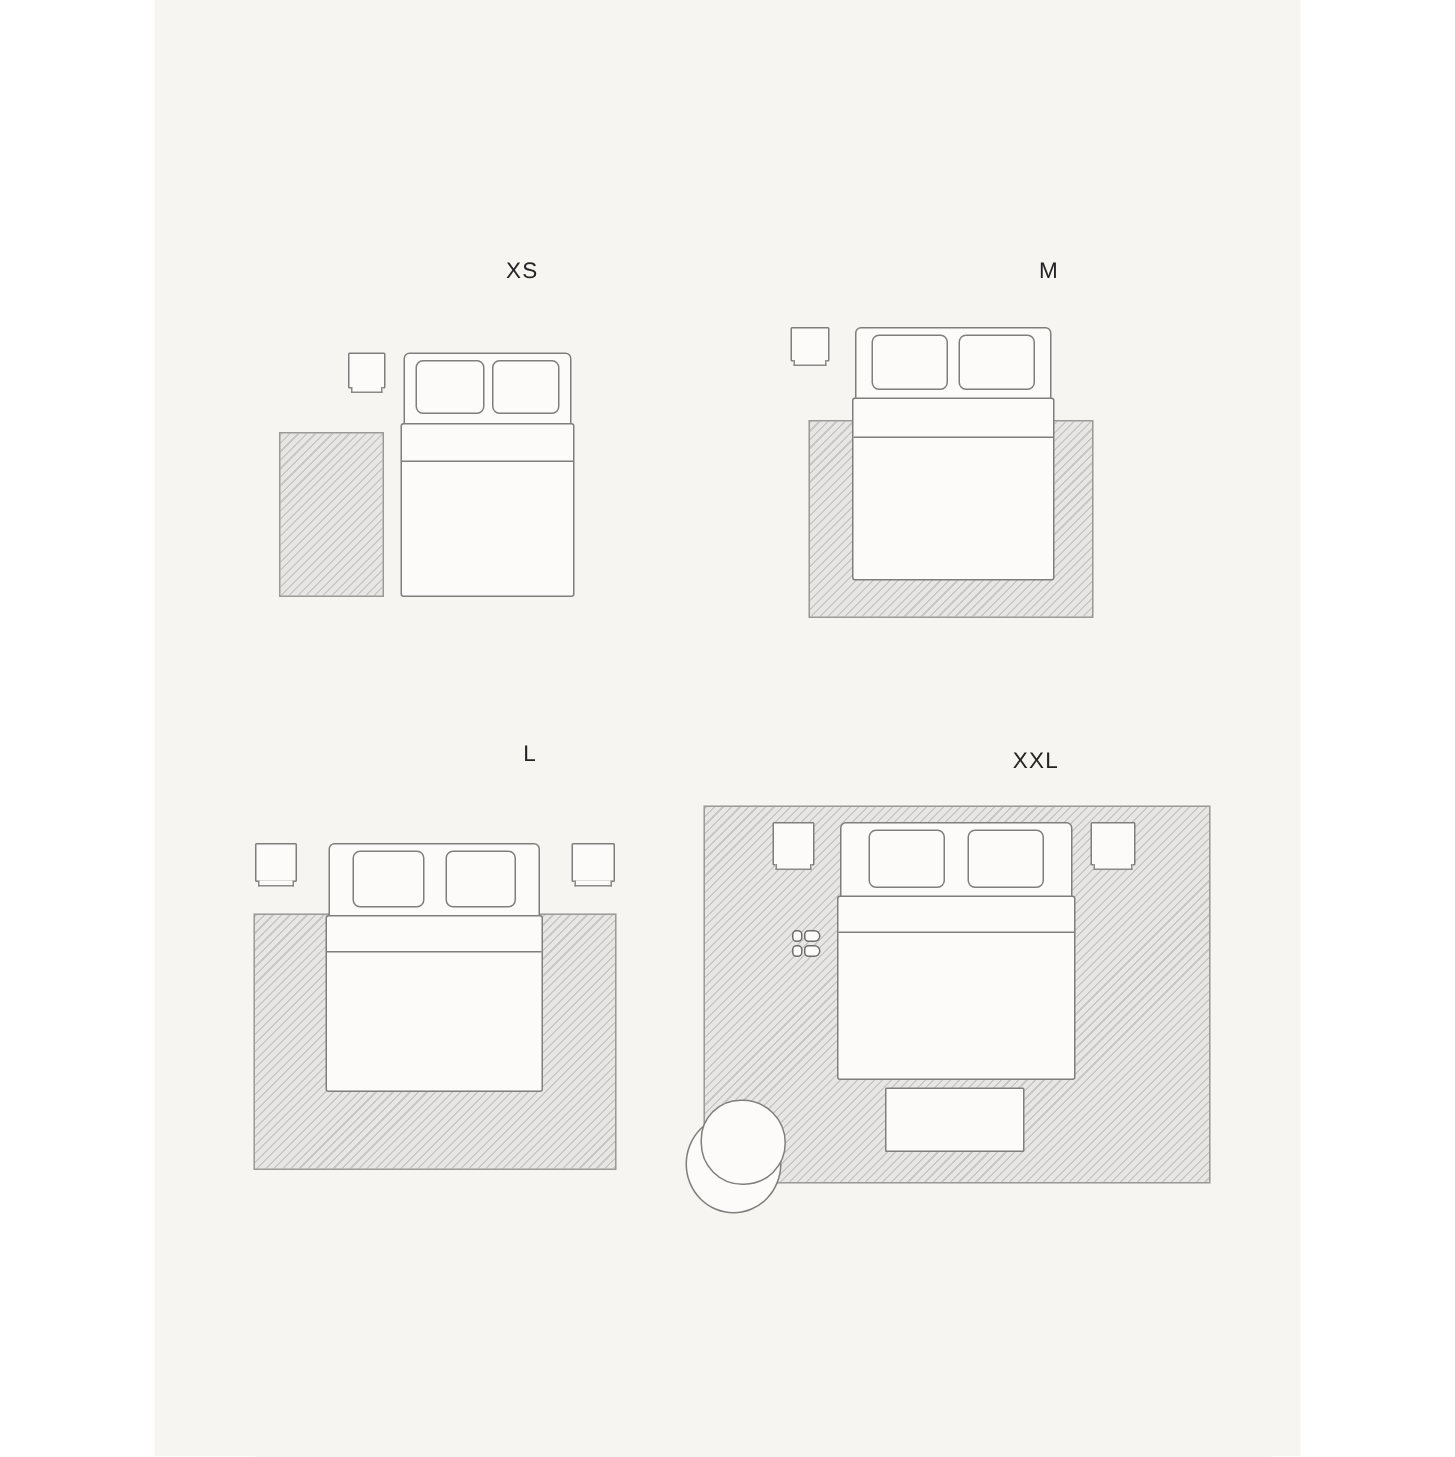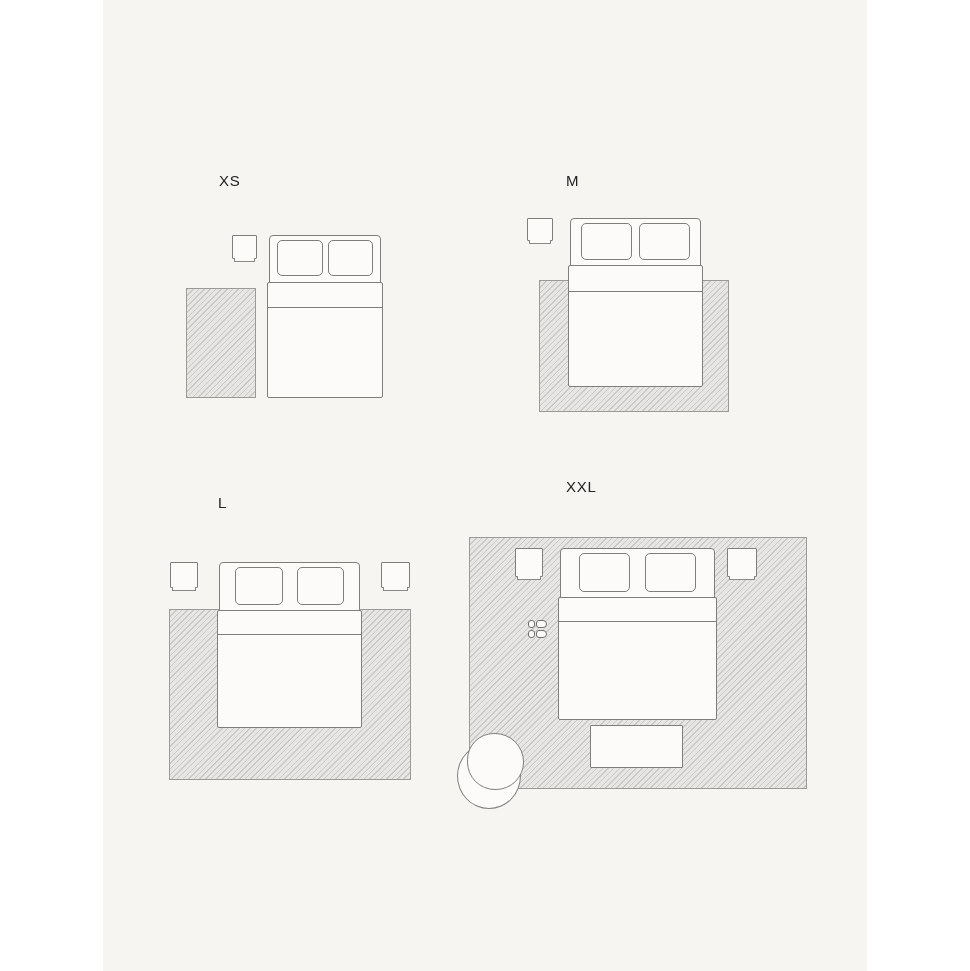--- a/index.html
+++ b/index.html
@@ -15,30 +15,30 @@
     position: relative;
     width: 764px;
     height: 971px;
     margin: 0 auto;
     background: #f7f5f2;
   }
   
   .size-label {
     position: absolute;
     width: 140px;
-    text-align: left;
+    text-align: right;
     font-size: 15px;
     letter-spacing: 0.8px;
     color: #232323;
     line-height: 16px;
   }
   #xs-label  { left: 116px; top: 173px; }
   #m-label   { left: 463px; top: 173px; }
   #l-label   { left: 115px; top: 495px; }
-  #xxl-label { left: 463px; top: 479px; }
+  #xxl-label { left: 463px; top: 500px; }
 
   
   .rug {
     position: absolute;
     box-sizing: border-box;
     background-color: #e7e6e4;
     background-image: repeating-linear-gradient(
       135deg,
       rgba(125,124,121,0.28) 0px,
       rgba(125,124,121,0.28) 1px,

